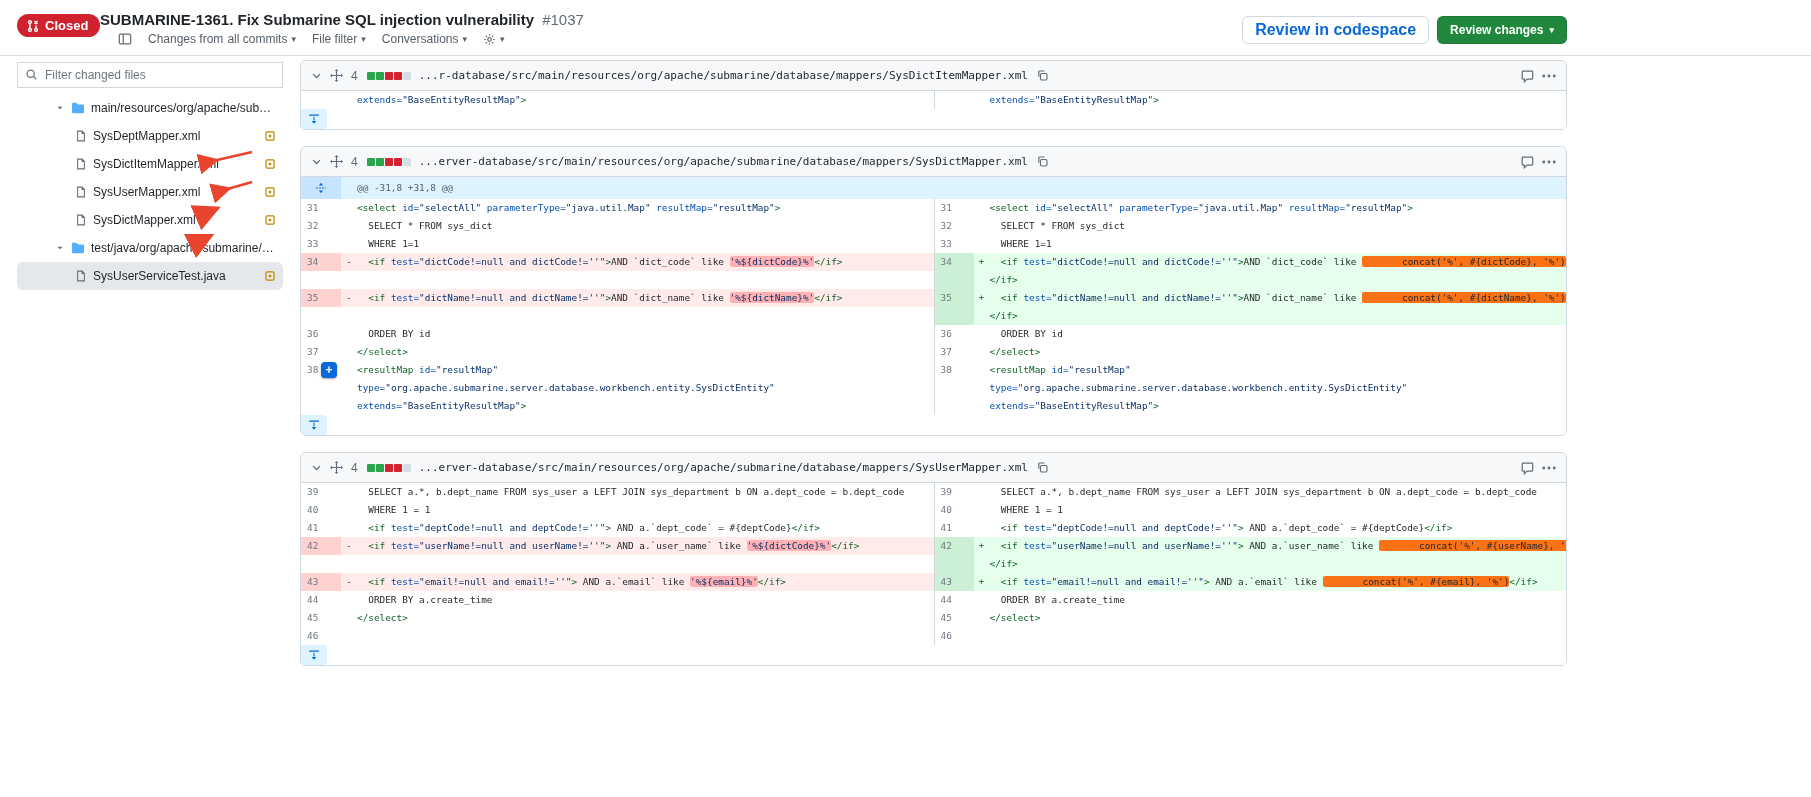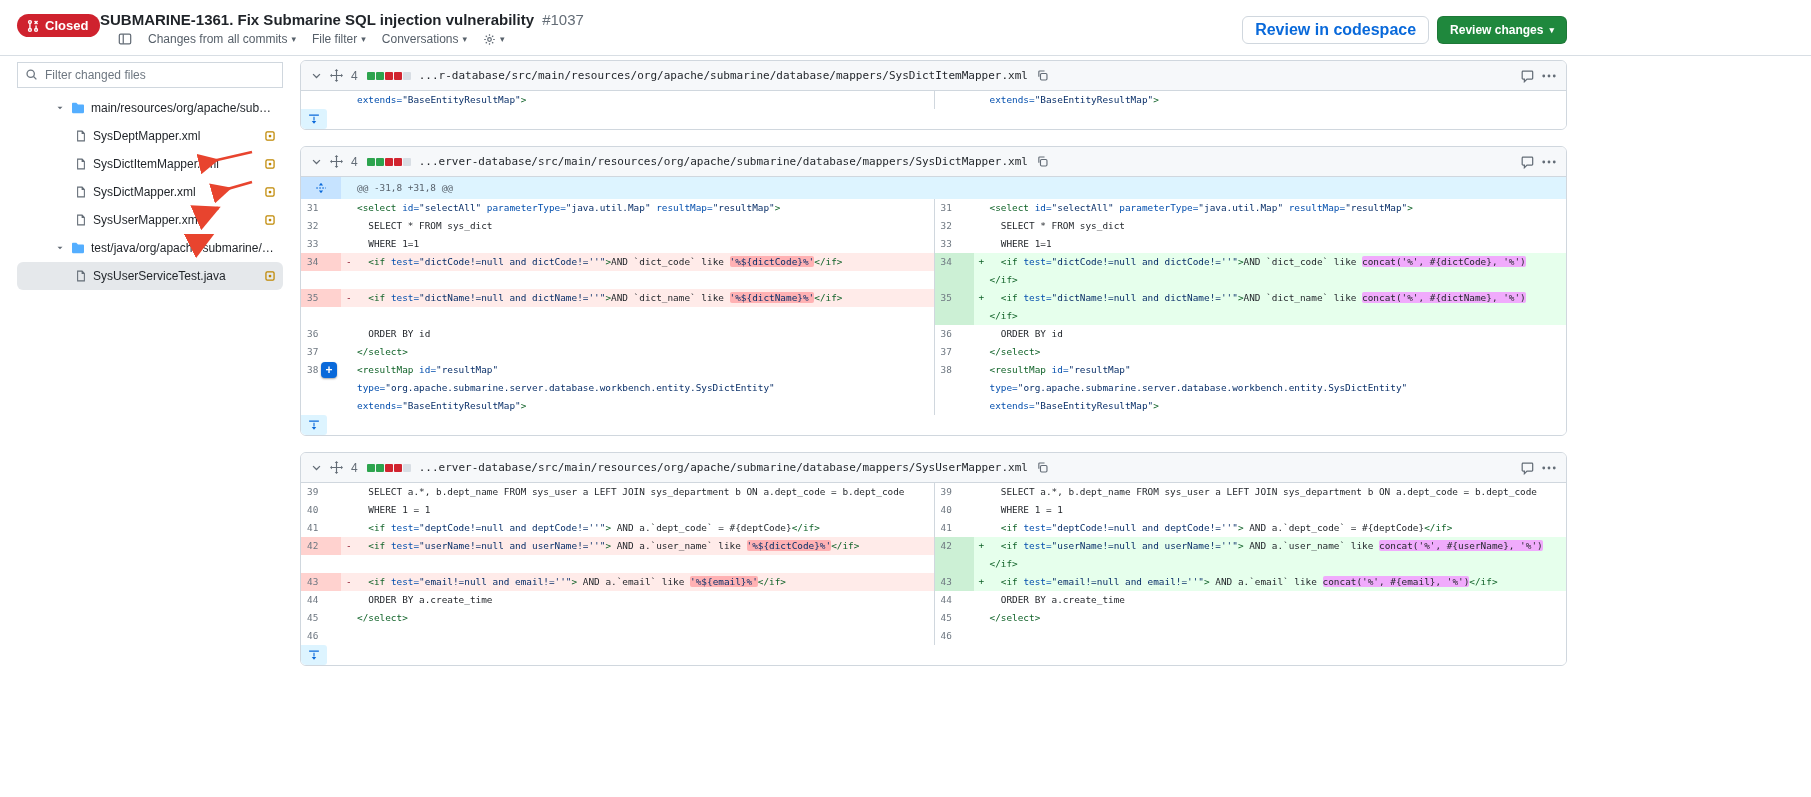--- a/index.html
+++ b/index.html
@@ -65,21 +65,21 @@
 
   .n-ctx,.c-ctx,.n-cnt,.c-cnt,.n-fill,.c-fill { background:#ffffff; }
   .n-del { background:#ffd2cf; } .c-del { background:#ffebe9; }
   .n-add,.n-cadd { background:#ccf0d5; } .c-add,.c-cadd { background:#e6ffec; }
 
   .seg-p { color:#1f2328; }
   .seg-t { color:#116329; }
   .seg-a { color:#0550ae; }
   .seg-s { color:#0a3069; }
   .seg-x { background:#ffb1b3; color:#0a3069; border-radius:2px; }
-  .seg-y { background:#f0abfc; color:#1f2328; border-radius:2px; }
+  .seg-y { background:#f97316; color:#1f2328; border-radius:2px;padding-left:40px; }
 
   .hunk-row { display:flex; height:22px; }
   .hunk-gut { width:40px; height:22px; background:#c6e3ff; display:flex; align-items:center; justify-content:center; cursor:pointer; }
   .hunk-text { flex:1; background:#ddf4ff; color:#57606a; line-height:22px; padding-left:16px; font-size:9.4px; }
   .expand-row { display:flex; height:20px; background:#fff; }
   .expand-btn { width:26px; height:20px; background:#ddf4ff; display:flex; align-items:center; justify-content:center;
     cursor:pointer; border-radius:0 3px 3px 0; }
   .plus-btn { position:absolute; right:4px; top:1px; width:16px; height:16px; background:#0969da; color:#fff;
     font-size:12px; font-weight:700; line-height:16px; text-align:center; border-radius:4px; z-index:3; cursor:pointer;
     box-shadow:0 1px 2px rgba(0,0,0,0.35); font-family:"Liberation Sans",sans-serif; }
@@ -199,35 +199,35 @@
               <circle cx="8" cy="8" r="2.2" fill="#bf8700"></circle>
             </svg>
           </span>
         </div>
         <div class="tree-row" style="padding-left: 58px;">
           <span class="icn">
             <svg width="12" height="14" viewBox="0 0 16 16">
               <path fill="none" stroke="#636c76" stroke-width="1.4" d="M3.5 1.5h6L12.5 4.5v10h-9zM9.5 1.5v3h3"></path>
             </svg>
           </span>
-          <span class="tree-label">SysDictMapper.xml</span>
+          <span class="tree-label">SysUserMapper.xml</span>
           <span class="icn status">
             <svg width="10" height="10" viewBox="0 0 16 16">
               <rect x="1.5" y="1.5" width="13" height="13" rx="2" fill="none" stroke="#bf8700" stroke-width="2"></rect>
               <circle cx="8" cy="8" r="2.2" fill="#bf8700"></circle>
             </svg>
           </span>
         </div>
         <div class="tree-row" style="padding-left: 58px;">
           <span class="icn">
             <svg width="12" height="14" viewBox="0 0 16 16">
               <path fill="none" stroke="#636c76" stroke-width="1.4" d="M3.5 1.5h6L12.5 4.5v10h-9zM9.5 1.5v3h3"></path>
             </svg>
           </span>
-          <span class="tree-label">SysUserMapper.xml</span>
+          <span class="tree-label">SysDictMapper.xml</span>
           <span class="icn status">
             <svg width="10" height="10" viewBox="0 0 16 16">
               <rect x="1.5" y="1.5" width="13" height="13" rx="2" fill="none" stroke="#bf8700" stroke-width="2"></rect>
               <circle cx="8" cy="8" r="2.2" fill="#bf8700"></circle>
             </svg>
           </span>
         </div>
         <div class="tree-row" style="padding-left: 38px;">
           <span class="icn">
             <svg width="10" height="10" viewBox="0 0 16 16">

